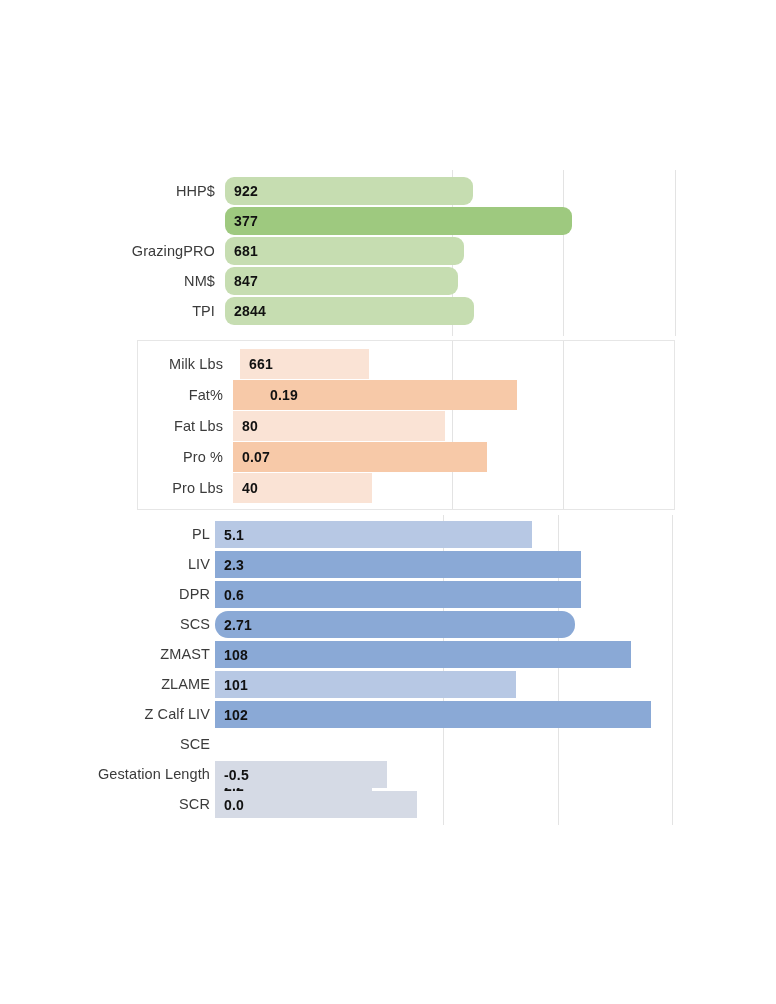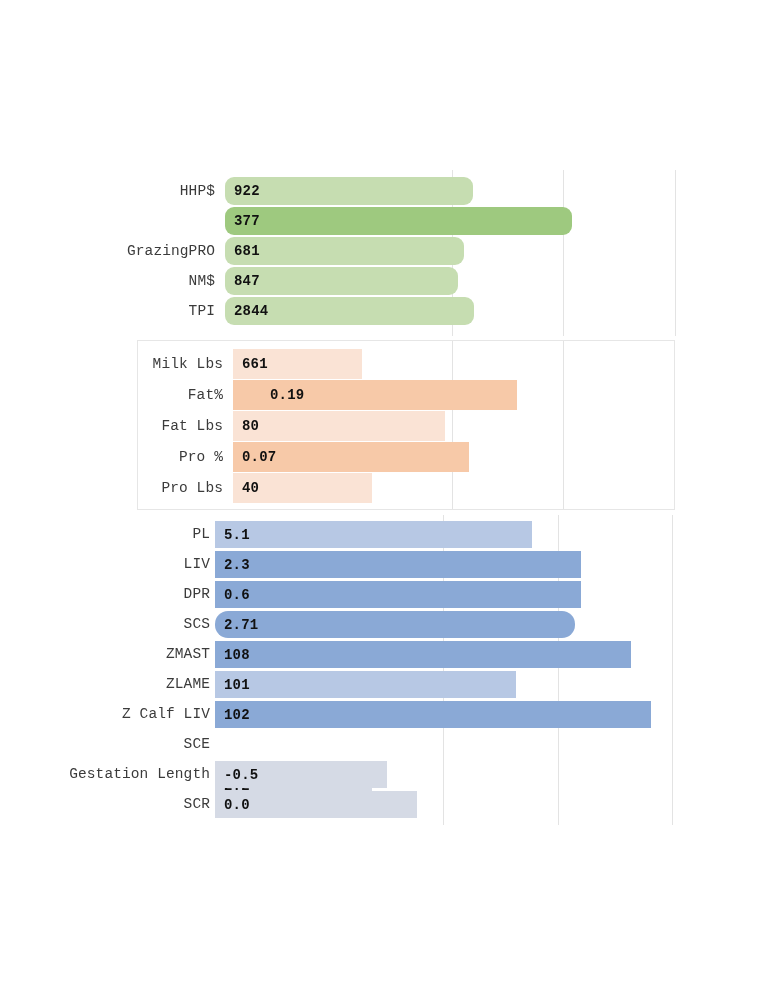--- a/index.html
+++ b/index.html
@@ -20,21 +20,20 @@
     left: 0;
     top: 0;
     width: 776px;
     height: 1004px;
   }
 
   .panel {
     position: absolute;
     left: 0;
     width: 776px;
-    font-family: Liberation Mono, monospace;
   }
 
   
   #panel-green  { top: 170px;  height: 166px; }
   #panel-orange { top: 340px;  height: 170px; }
   #panel-blue   { top: 515px;  height: 310px; }
 
   
   .gridlines {
     position: absolute;
@@ -165,39 +164,39 @@
 
   <div class="panel" id="panel-orange">
     <div class="gridlines">
         <div class="gridline" style="left: 452px;"></div>
         <div class="gridline" style="left: 563px;"></div>
         <div class="panel-box" style="left: 137px; width: 538px; top: 0px; height: 100%;"></div>
       </div>
     <div class="rows">
         <div class="row">
           <div class="row-label">Milk Lbs</div>
-          <div class="bar" style="width: 129px; background: rgb(250, 227, 213);">
+          <div class="bar" style="width: 129px; background: rgb(250, 227, 213); margin-left: 7px;">
             <span class="bar-value">661</span>
           </div>
         </div>
         <div class="row">
           <div class="row-label">Fat%</div>
           <div class="bar" style="width: 284px; background: rgb(247, 201, 168); padding-left: 28px;">
             <span class="bar-value">0.19</span>
           </div>
         </div>
         <div class="row">
           <div class="row-label">Fat Lbs</div>
           <div class="bar" style="width: 212px; background: rgb(250, 227, 213);">
             <span class="bar-value">80</span>
           </div>
         </div>
         <div class="row">
           <div class="row-label">Pro %</div>
-          <div class="bar" style="width: 236px; background: rgb(247, 201, 168);">
+          <div class="bar" style="width: 254px; background: rgb(247, 201, 168);">
             <span class="bar-value">0.07</span>
           </div>
         </div>
         <div class="row">
           <div class="row-label">Pro Lbs</div>
           <div class="bar" style="width: 139px; background: rgb(250, 227, 213);">
             <span class="bar-value">40</span>
           </div>
         </div>
       </div>

